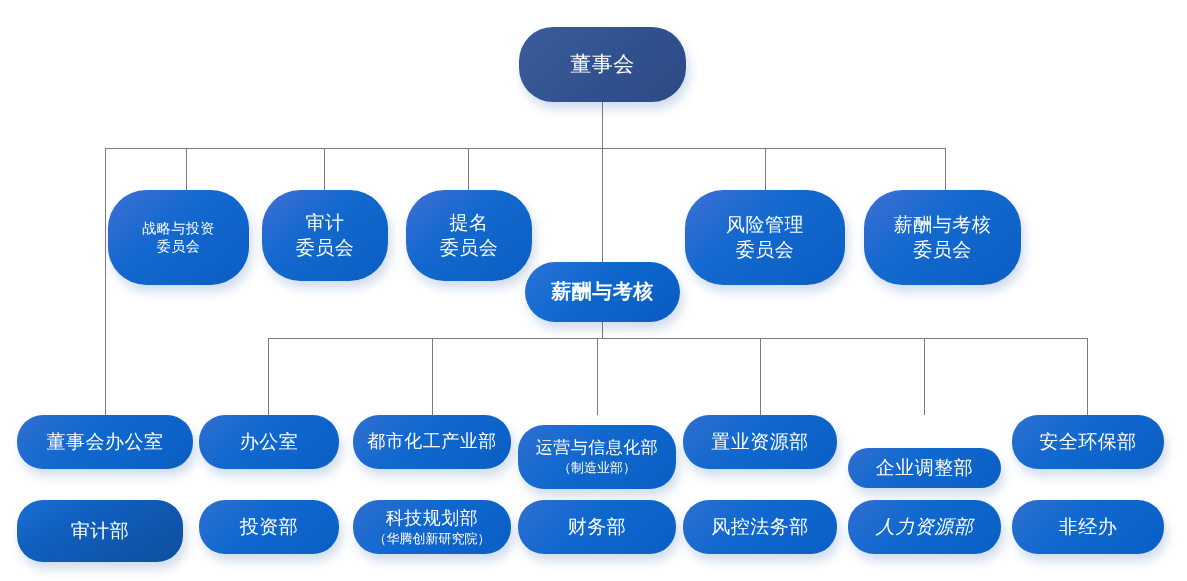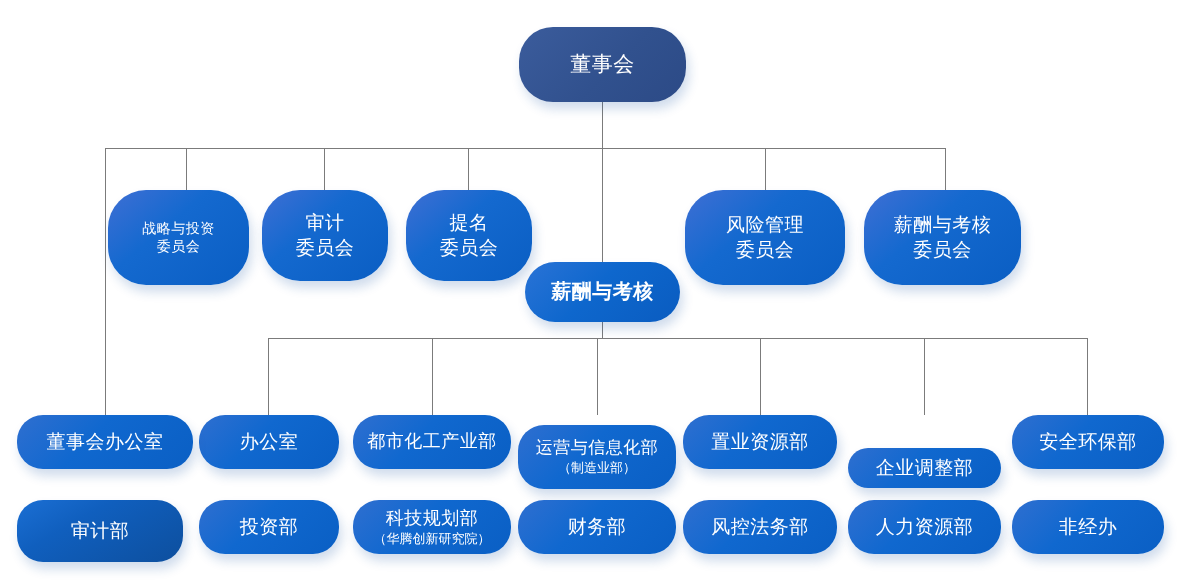--- a/index.html
+++ b/index.html
@@ -177,21 +177,21 @@
   </div>
 
   <div class="node dept" style="left:518px; top:500px; width:158px; height:54px; font-size:19px;">
     <span>财务部</span>
   </div>
 
   <div class="node dept" style="left:683px; top:500px; width:154px; height:54px; font-size:19px;">
     <span>风控法务部</span>
   </div>
 
-  <div class="node dept" style="left:848px; top:500px; width:153px; height:54px; font-size:19px;">
+  <div class="node dept" style="left:848px; top:500px; width:153px; height:54px; font-size:19px;font-style:italic;">
     <span>人力资源部</span>
   </div>
 
   <div class="node dept" style="left:1012px; top:500px; width:152px; height:54px; font-size:19px;">
     <span>非经办</span>
   </div>
 
 </div>
 
 </body></html>

